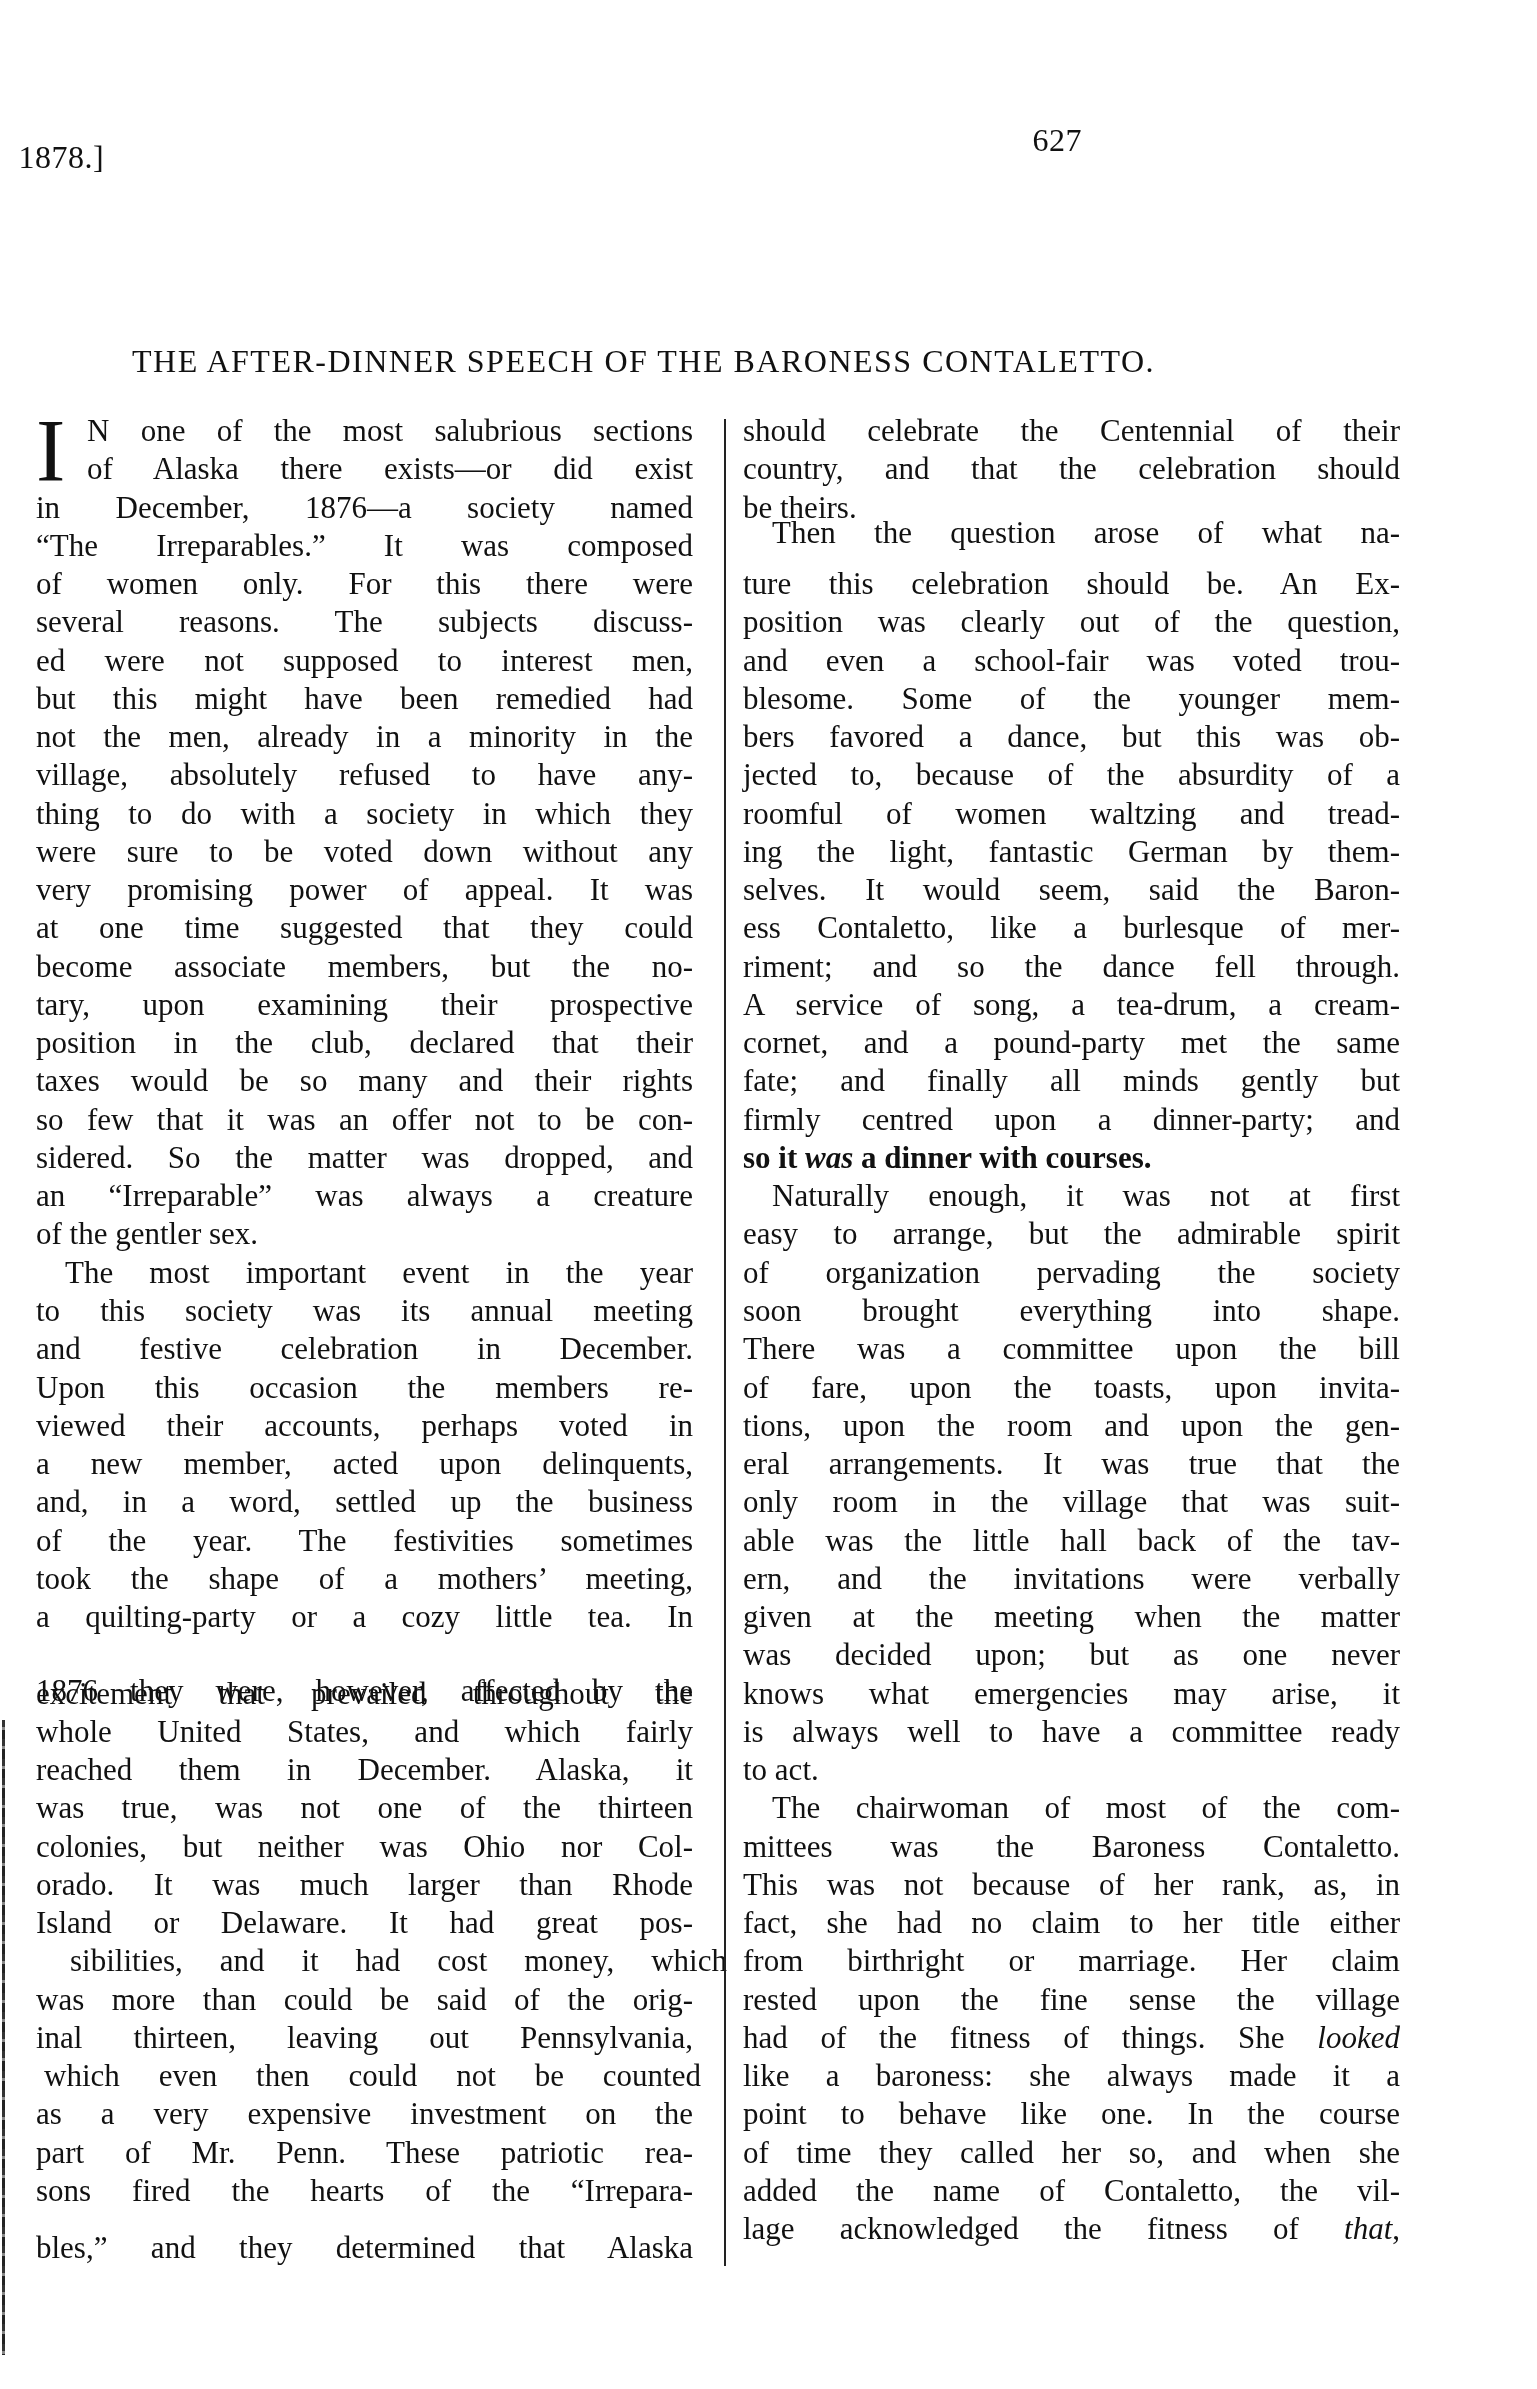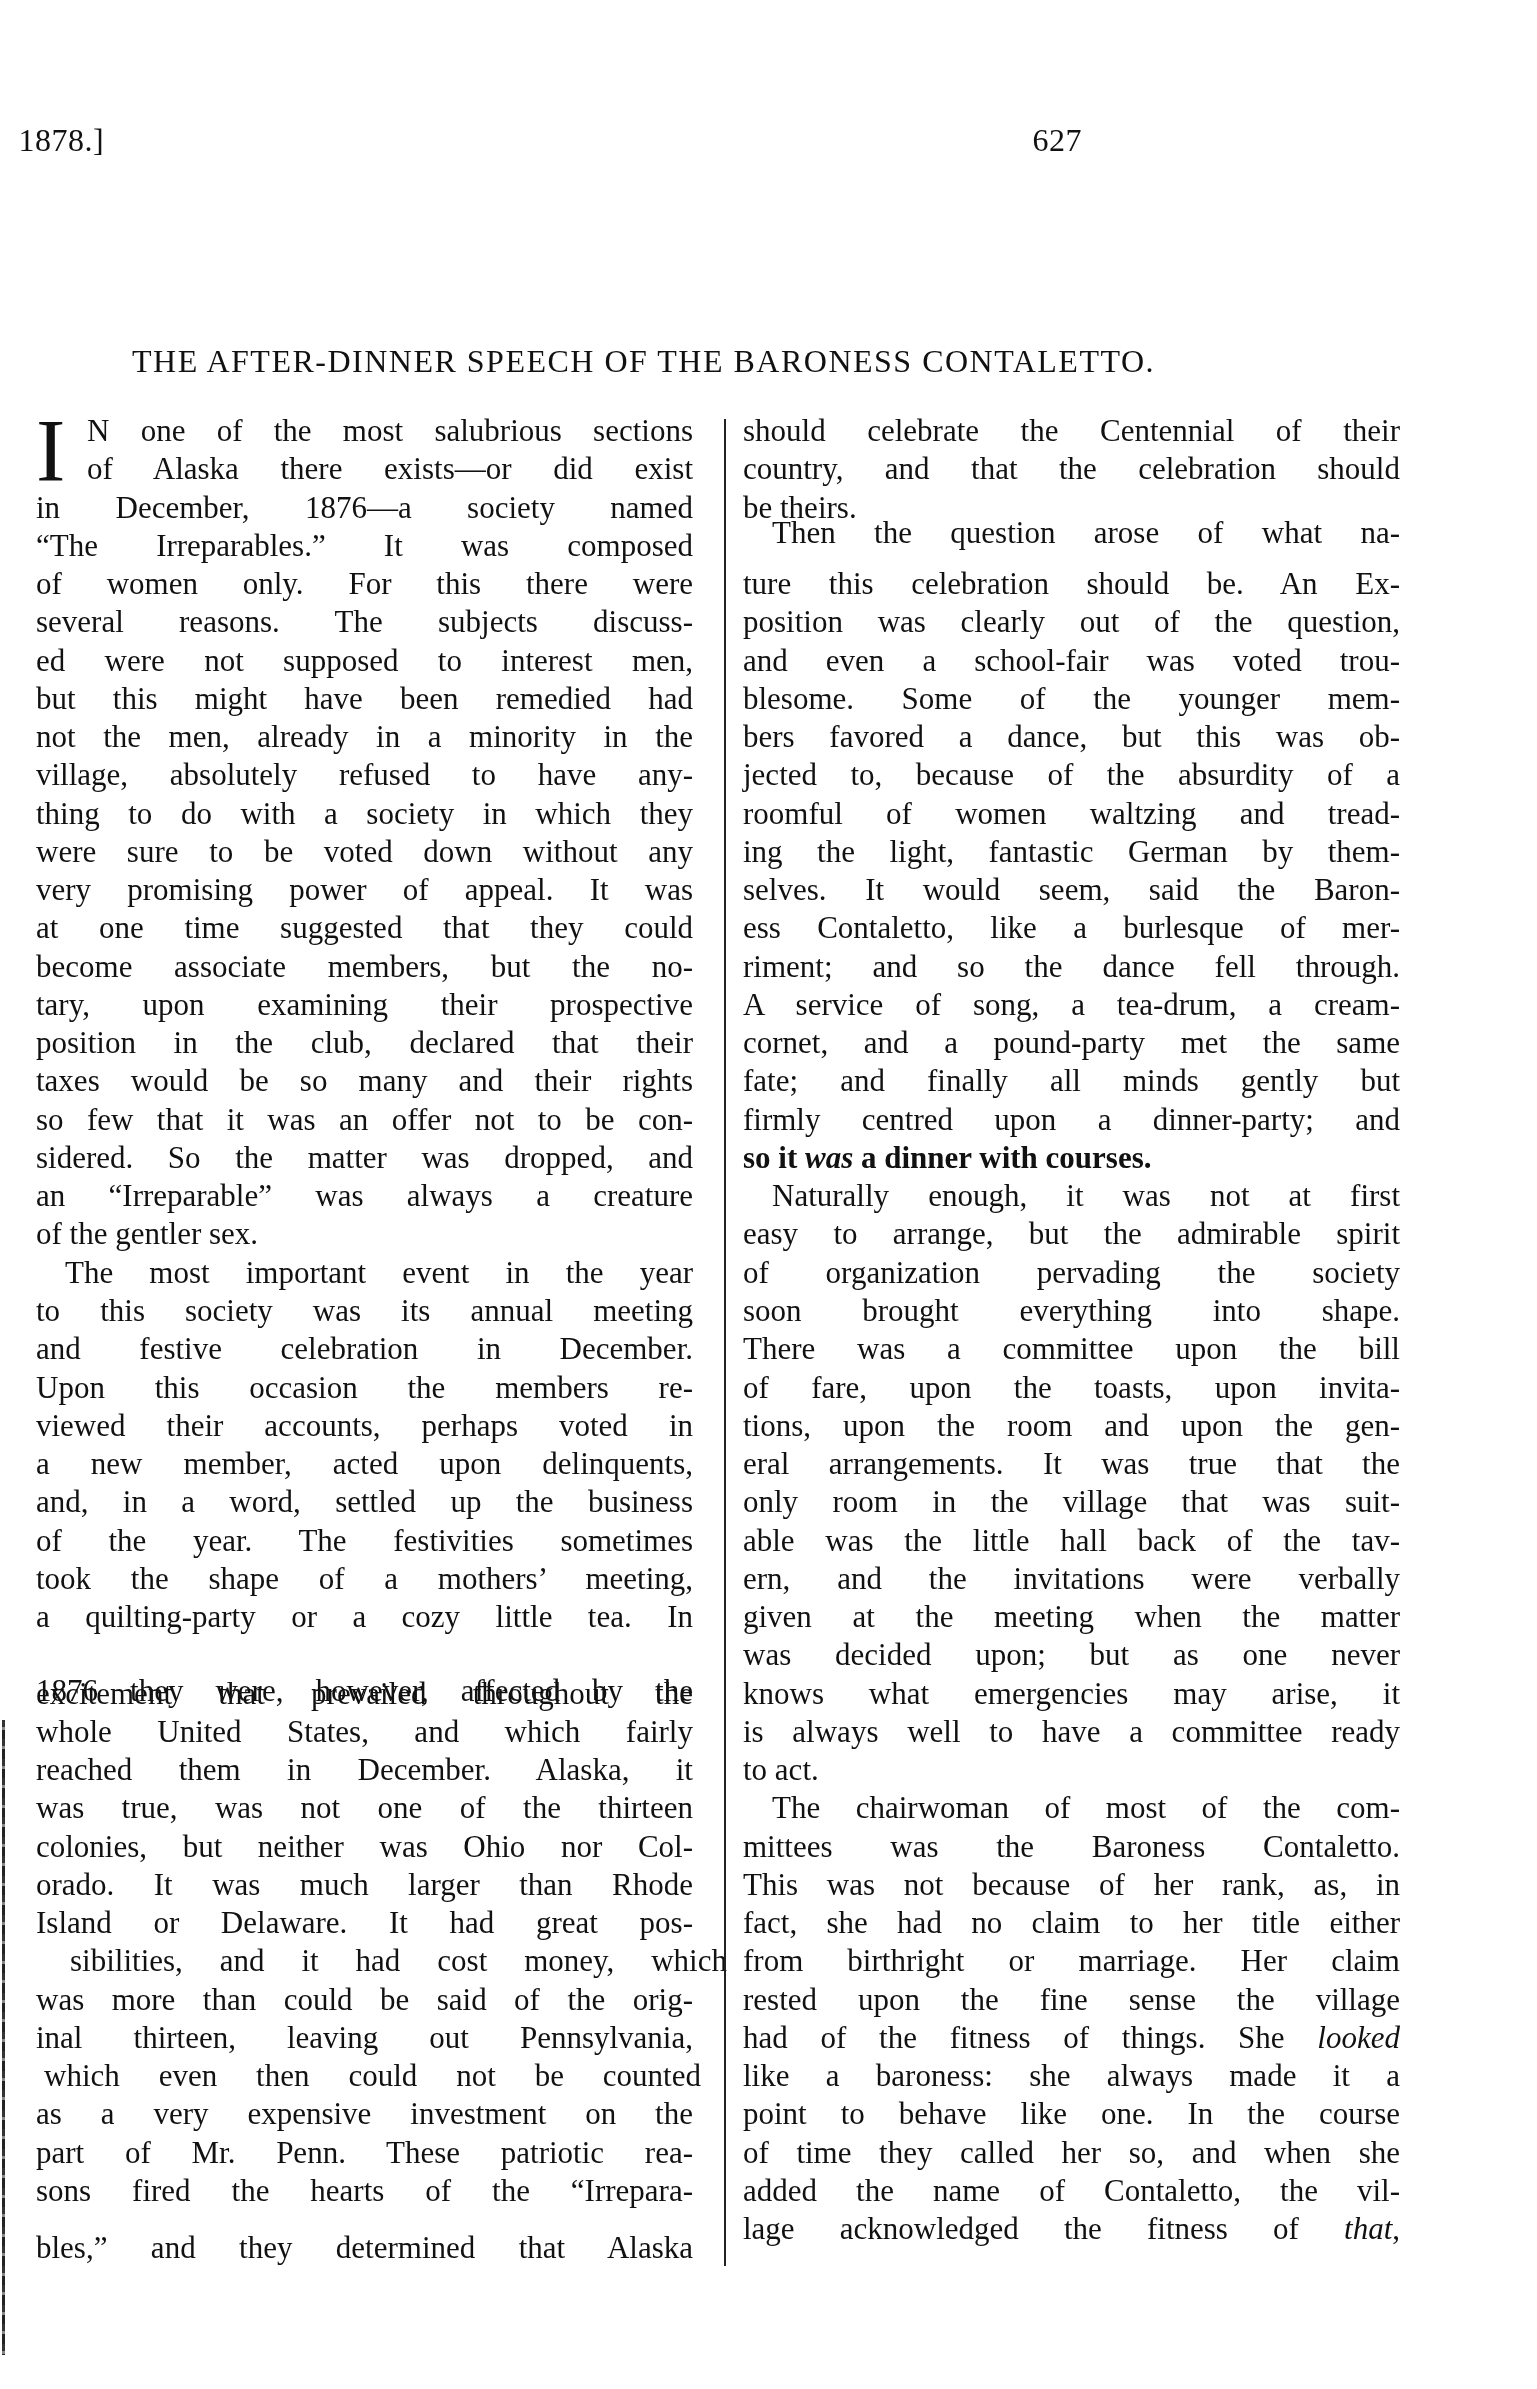--- a/index.html
+++ b/index.html
@@ -25,21 +25,21 @@
   .running-head {
     position: absolute;
     top: 111px;
     left: 18.6px;
     width: 1051px;
     height: 59px;
     font-size: 32px;
     line-height: 59px;
     letter-spacing: 0.5px;
   }
-  .rh-year { position: absolute; left: 0; top: 0; }
+  .rh-year { position: absolute; left: 0; top: 17px; }
   .rh-title { position: absolute; left: 68px; top: 0; font-style: italic; letter-spacing: 1.5px; }
   .rh-page { position: absolute; left: 1014px; top: 0; }
 
   
   .article-title {
     position: absolute;
     top: 337px;
     left: 132px;
     width: 1270px;
     font-size: 32px;

